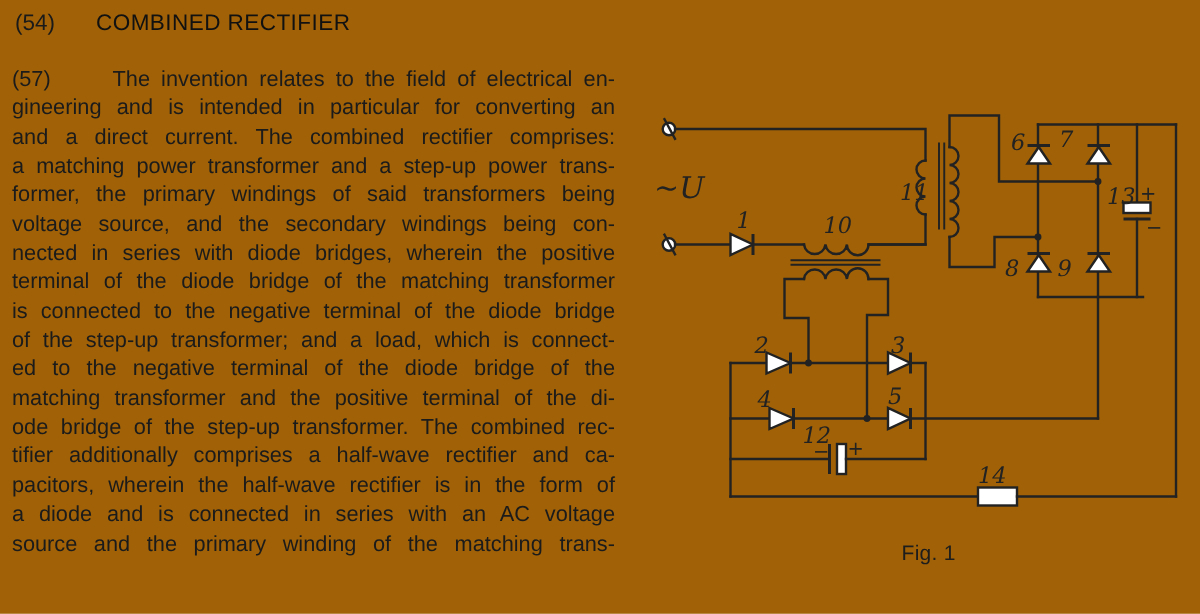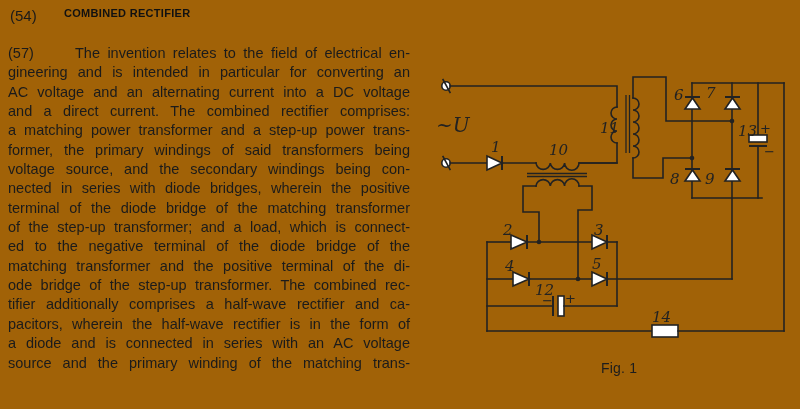--- a/index.html
+++ b/index.html
@@ -14,21 +14,21 @@
   
   .header-row{
     position:absolute;left:8px;top:7px;width:402px;height:20px;
   }
   .field-code{
     position:absolute;left:2px;top:0;
     font-size:15px;color:#1a1a1a;
   }
   .doc-title{
     position:absolute;left:56px;top:0;
-    font-size:11px;font-weight:bold;letter-spacing:.3px;color:#111;
+    font-size:15px;font-weight:normal;letter-spacing:.3px;color:#111;
   }
   .abstract{
     position:absolute;left:8px;top:44px;width:402px;
   }
   .tline{
     font-size:14.5px;
     line-height:19.35px;height:19.35px;
     text-align:justify;text-align-last:justify;
     white-space:normal;color:#1b1b1b;
   }
@@ -61,27 +61,27 @@
 <div class="page">
 
   <div class="header-row">
     <span class="field-code">(54)</span>
     <span class="doc-title">COMBINED RECTIFIER</span>
   </div>
 
   <div class="abstract">
     <div class="tline"><span class="abstract-code">(57)</span><span>The invention relates to the field of electrical en-</span></div>
     <div class="tline">gineering and is intended in particular for converting an</div>
-    <div class="tline">AC voltage and an alternating current into a DC voltage</div>
     <div class="tline">and a direct current. The combined rectifier comprises:</div>
     <div class="tline">a matching power transformer and a step-up power trans-</div>
     <div class="tline">former, the primary windings of said transformers being</div>
     <div class="tline">voltage source, and the secondary windings being con-</div>
     <div class="tline">nected in series with diode bridges, wherein the positive</div>
     <div class="tline">terminal of the diode bridge of the matching transformer</div>
+    <div class="tline">is connected to the negative terminal of the diode bridge</div>
     <div class="tline">of the step-up transformer; and a load, which is connect-</div>
     <div class="tline">ed to the negative terminal of the diode bridge of the</div>
     <div class="tline">matching transformer and the positive terminal of the di-</div>
     <div class="tline">ode bridge of the step-up transformer. The combined rec-</div>
     <div class="tline">tifier additionally comprises a half-wave rectifier and ca-</div>
     <div class="tline">pacitors, wherein the half-wave rectifier is in the form of</div>
     <div class="tline">a diode and is connected in series with an AC voltage</div>
     <div class="tline">source and the primary winding of the matching trans-</div>
   </div>
 

